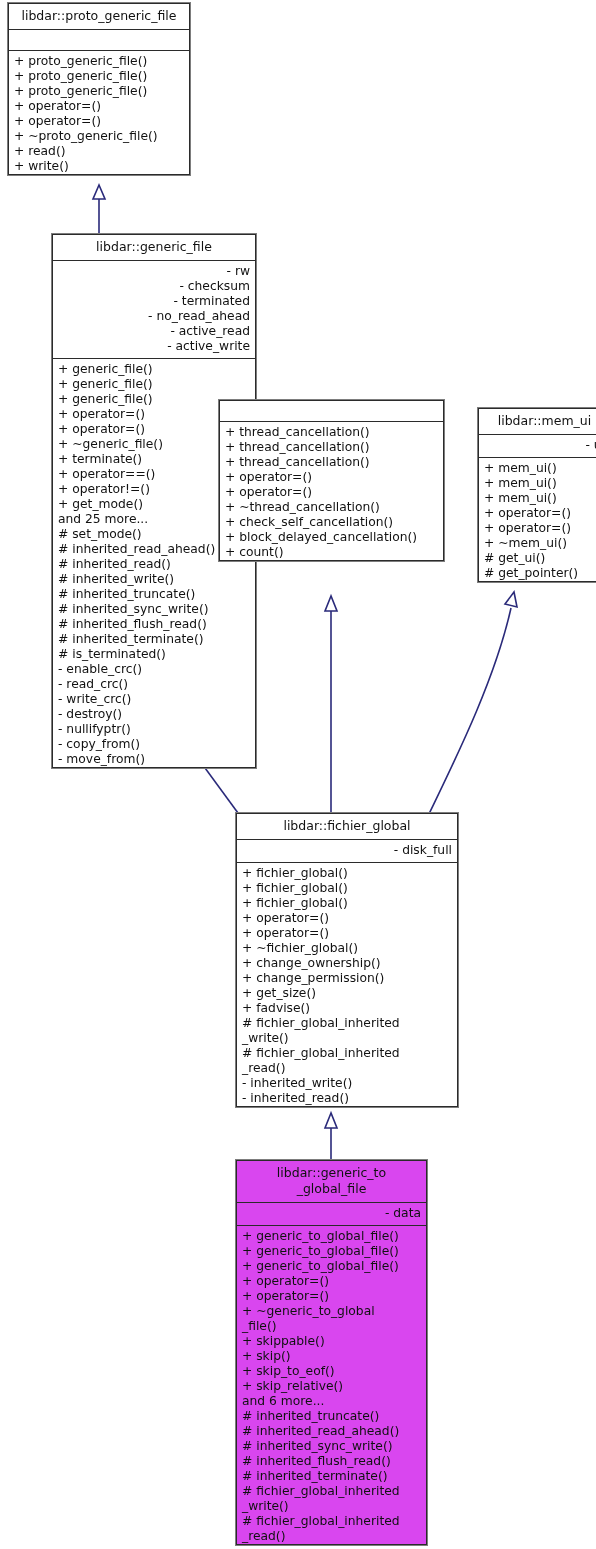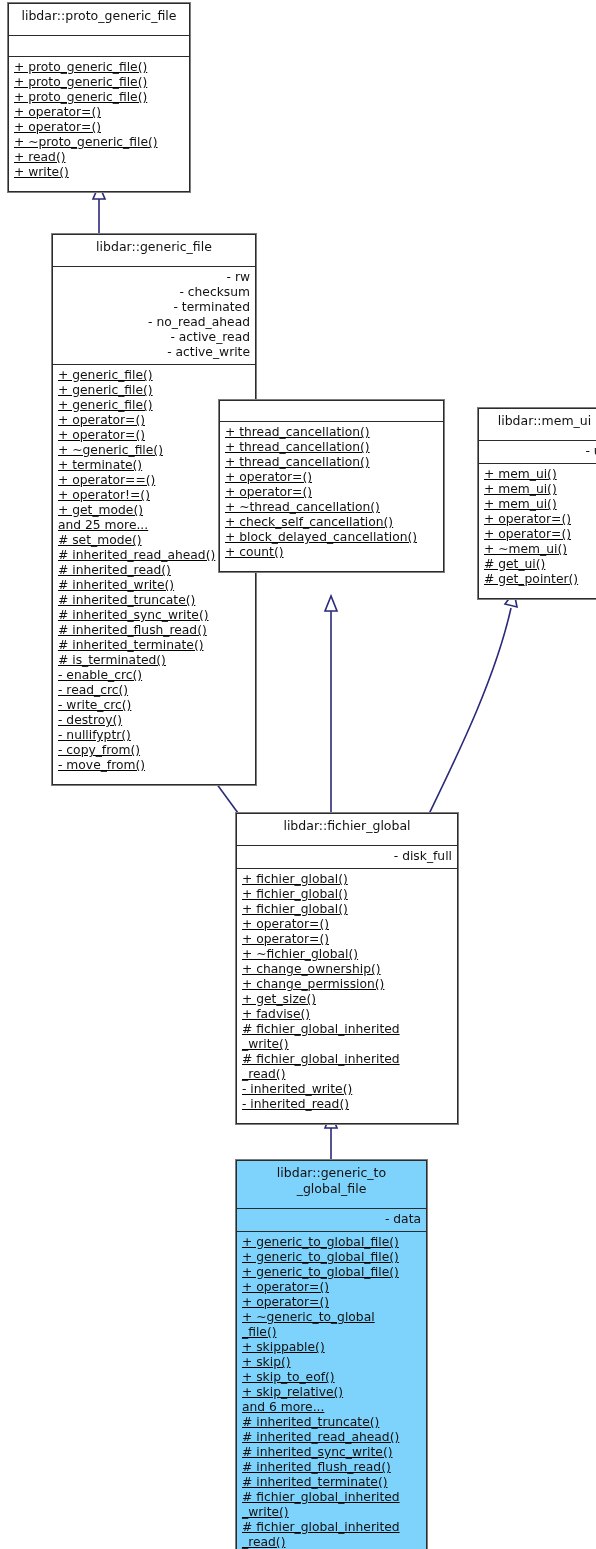--- a/index.html
+++ b/index.html
@@ -29,43 +29,42 @@
   }
   .uml-class {
     position: absolute;
     box-sizing: border-box;
     border: 1px solid #2b2b2b;
     background: #ffffff;
     outline: 1px solid #7d7d7d;
     outline-offset: 0px;
   }
   .uml-class.filled {
-    background: #7dd3fc;
+    background: #d946ef;
   }
   .uml-title {
     box-sizing: border-box;
     text-align: center;
     font-size: 12.5px;
     line-height: 16px;
     color: #111111;
-    padding: 4px 4px 11px 4px;
+    padding: 4px 4px 5px 4px;
     border-bottom: 1px solid #2b2b2b;
     white-space: pre-line;
   }
   .uml-attrs {
     box-sizing: border-box;
     border-bottom: 1px solid #2b2b2b;
     padding: 3px 5px 4px 5px;
     min-height: 14px;
     text-align: right;
   }
   .uml-ops {
     box-sizing: border-box;
-    padding: 3px 5px 11px 5px;
-    text-decoration: underline;
+    padding: 3px 5px 0 5px;
   }
   .uml-row {
     font-size: 12.3px;
     line-height: 15px;
     color: #111111;
     white-space: pre-wrap;
     letter-spacing: 0px;
   }
   .uml-attrs.empty {
     height: 21px;

